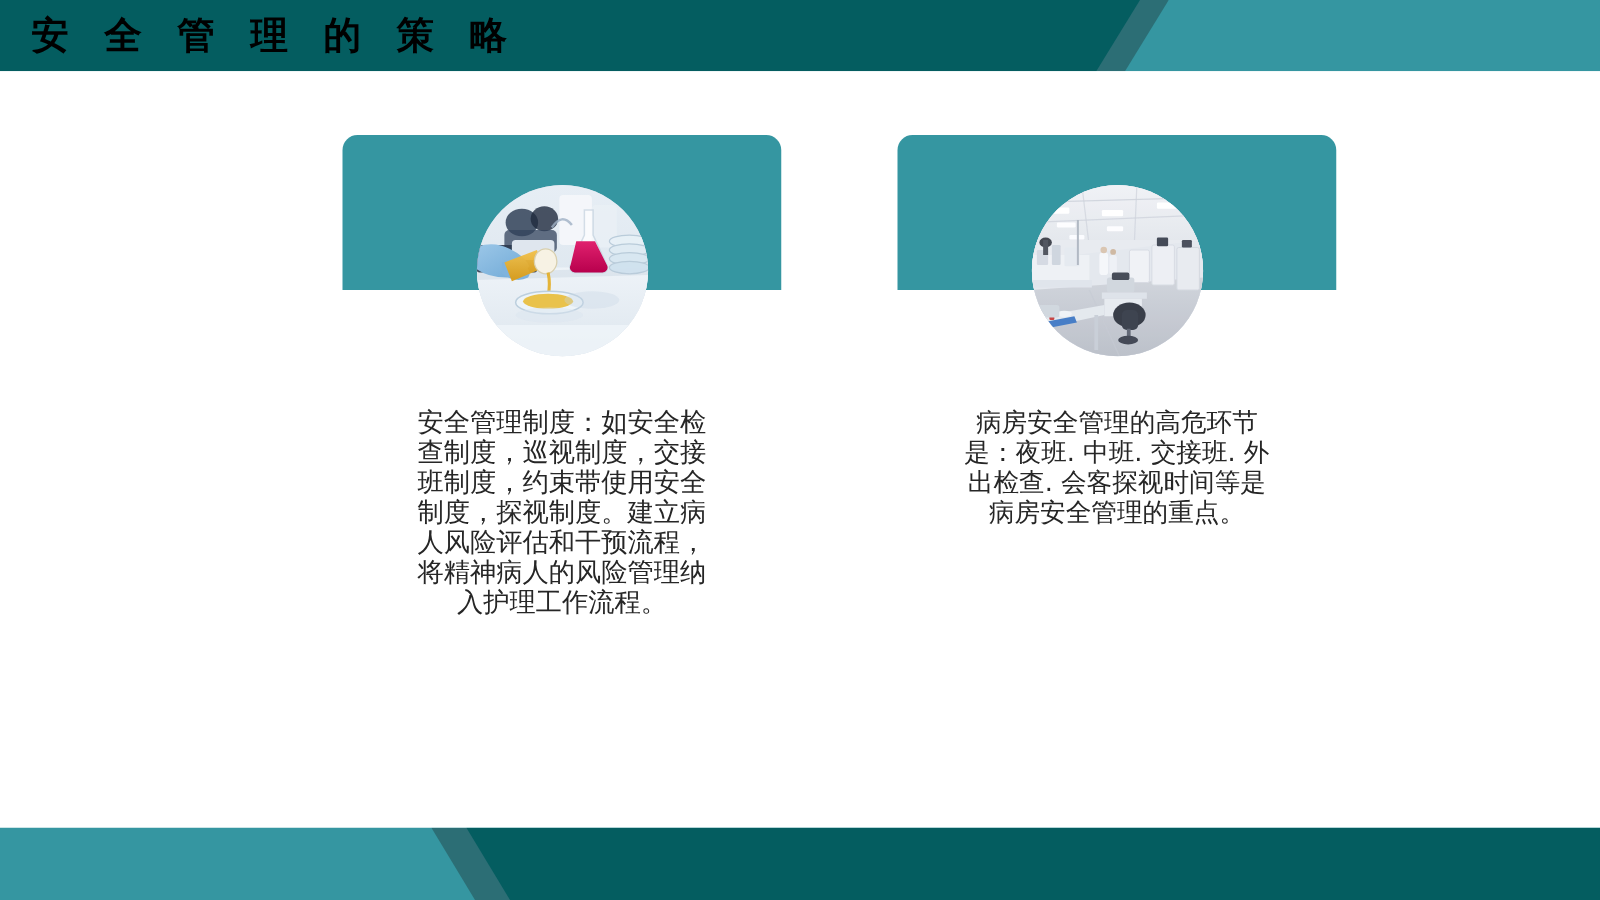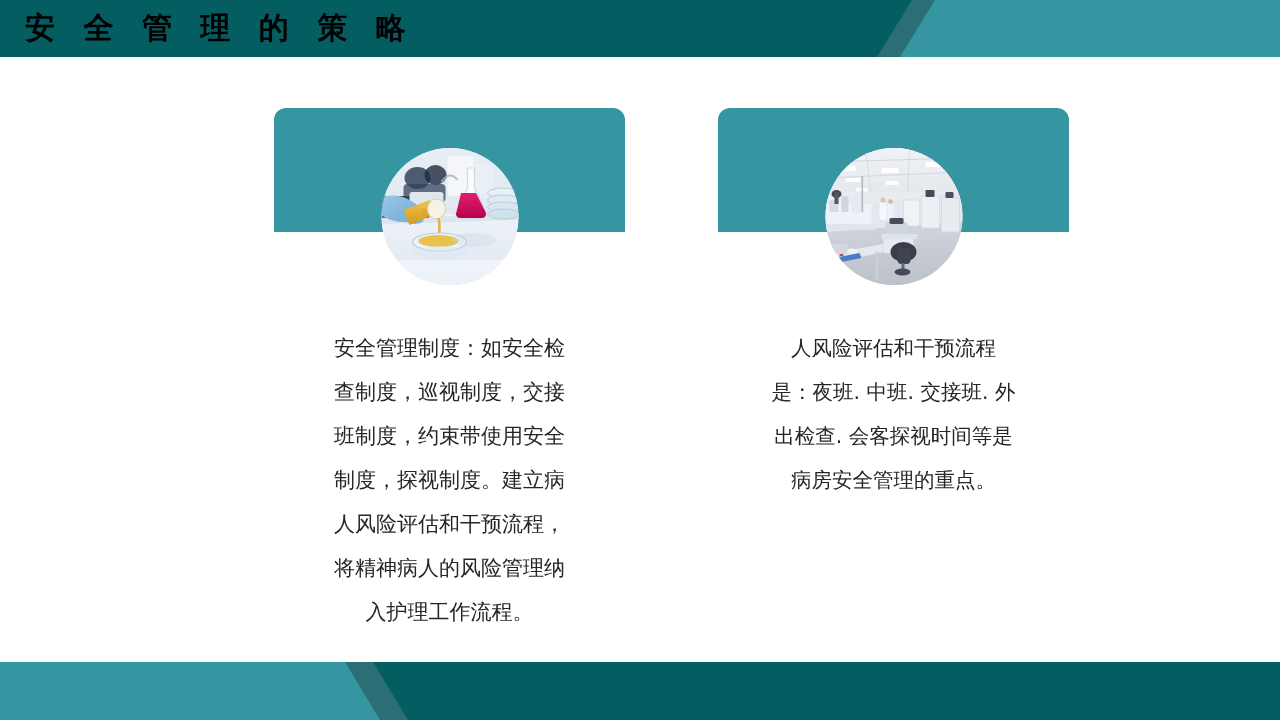--- a/index.html
+++ b/index.html
@@ -132,21 +132,21 @@
   }
   .photo-circle svg { display: block; width: 137px; height: 137px; }
 
   .body-text {
     position: absolute;
     top: 218px;
     width: 351px;
     text-align: center;
     color: #262626;
     font-size: 21px;
-    line-height: 44px;
+    line-height: 24px;
     font-family: "DejaVu Sans", "Liberation Sans", sans-serif;
     white-space: pre-line;
   }
   .body-text.right-col { font-size: 20.5px; }
 </style>
 </head>
 <body>
 
 <div id="slide">
 
@@ -314,21 +314,21 @@
 
         <path d="M8 110 L34 105 L36 110 L10 115 Z" fill="#3f78c4"></path>
         <rect x="14" y="101" width="4" height="7" rx="1" fill="#c43b3b"></rect>
         <ellipse cx="26" cy="103" rx="6" ry="2.5" fill="#f0f3f7"></ellipse>
 
         <rect x="0" y="96" width="22" height="10" rx="2" fill="#cfd6de"></rect>
 
         <rect width="137" height="137" fill="#ffffff" opacity="0.05"></rect>
       </svg>
     </div>
-    <div class="body-text right-col">人风险评估和干预流程
+    <div class="body-text right-col">病房安全管理的高危环节
 是：夜班. 中班. 交接班. 外
 出检查. 会客探视时间等是
 病房安全管理的重点。</div>
   </div>
 
   <div class="footer-bar">
     <div class="footer-light"></div>
     <div class="footer-mid"></div>
     <div class="footer-dark"></div>
   </div>

